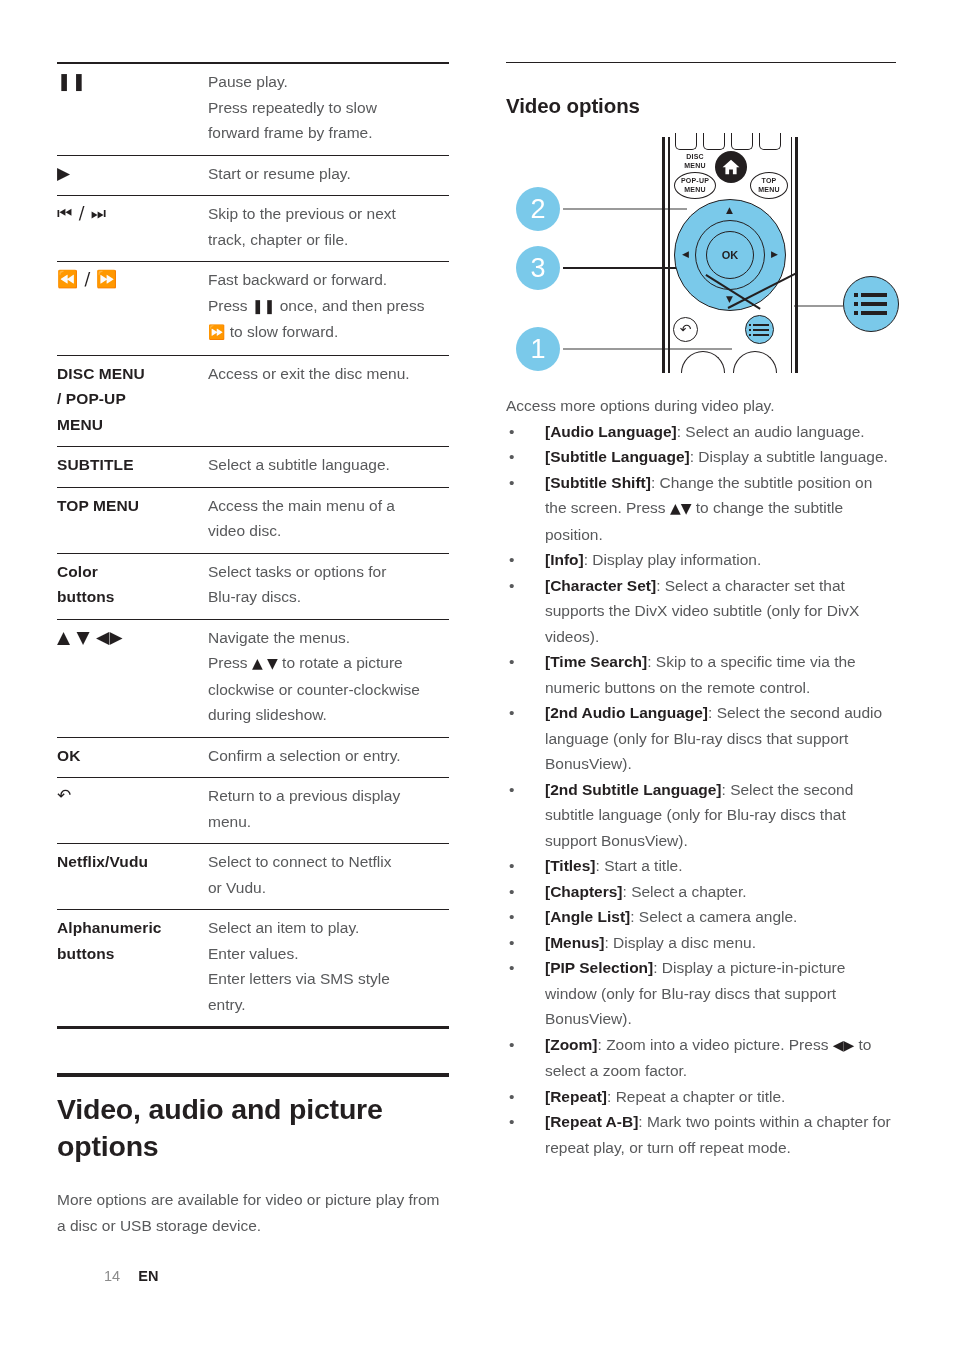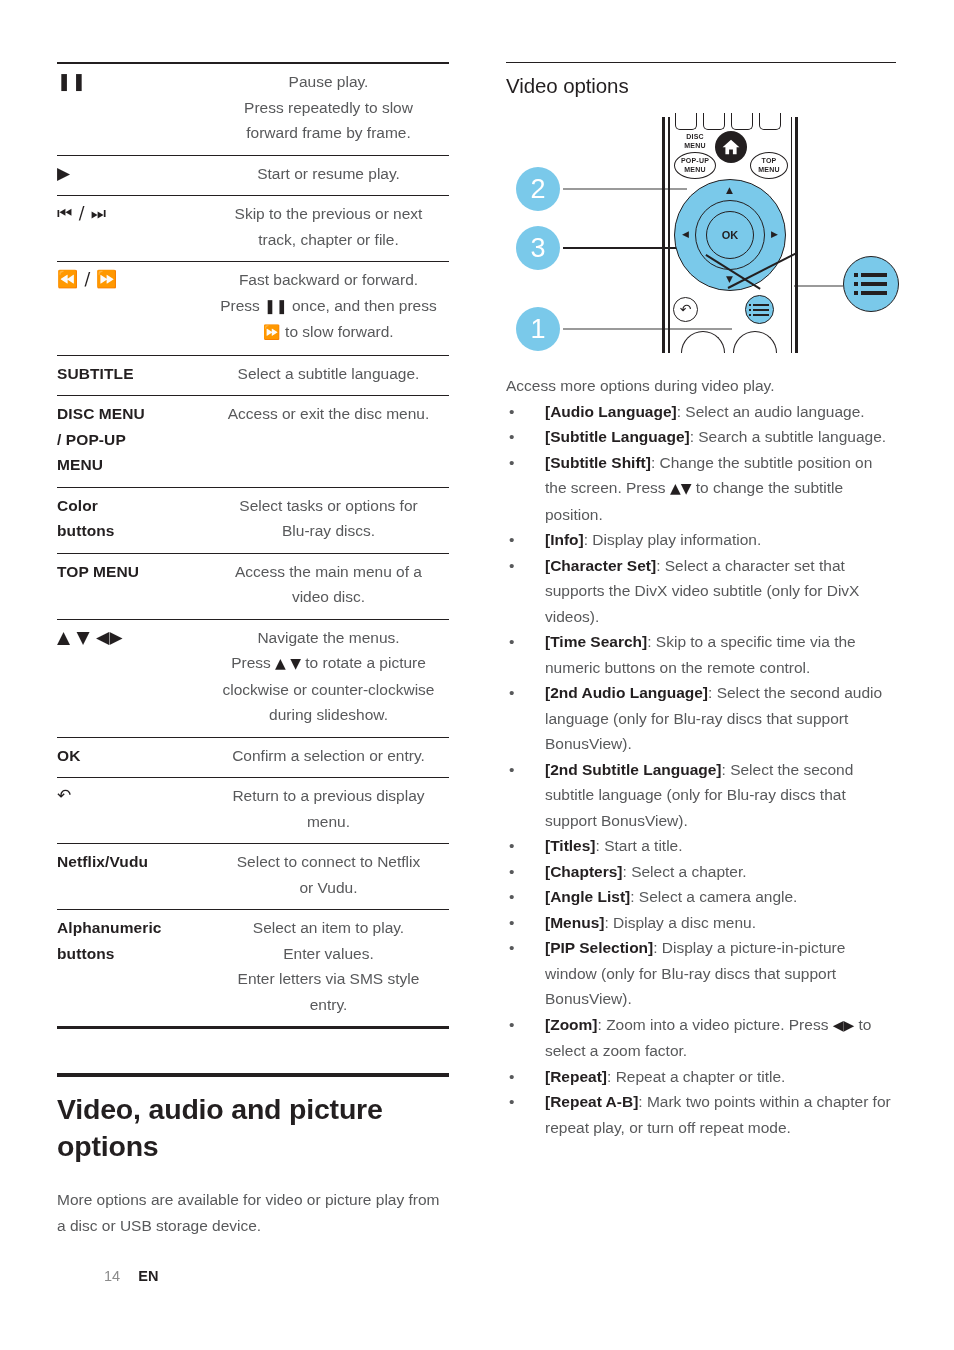--- a/index.html
+++ b/index.html
@@ -67,21 +67,20 @@
     padding-right: 6px;
     letter-spacing: 0.1px;
   }
   table.keytable td.k.sym {
     font-weight: 400;
     color: #231f20;
     font-size: 16px;
   }
   table.keytable td.d {
     padding-left: 2px;
-    text-align: center;
   }
   .sym-glyph {
     font-family: "DejaVu Sans", sans-serif;
     font-size: 15px;
     letter-spacing: 0.5px;
     color: #231f20;
   }
   .sym-glyph.big { font-size: 17px; }
   .inline-sym {
     font-family: "DejaVu Sans", sans-serif;
@@ -132,23 +131,23 @@
     margin: 22px 0 0 0;
   }
 
   
   .sec-rule-thin {
     border-top: 1.6px solid #231f20;
   }
   h2.sub-title {
     font-size: 20.5px;
     line-height: 27px;
-    font-weight: 400;
-    color: #231f20;
-    margin: 9px 0 0 0;
+    font-weight: 700;
+    color: #231f20;
+    margin: 29px 0 0 0;
     letter-spacing: -0.1px;
   }
 
   
   .figure {
     position: relative;
     width: 390px;
     height: 250px;
     margin-top: 10px;
   }
@@ -524,34 +523,34 @@
           </tr>
           <tr class="row">
             <td class="k sym"><span class="sym-glyph big">⏮ / ⏭</span></td>
             <td class="d">Skip to the previous or next<br>track, chapter or file.</td>
           </tr>
           <tr class="row">
             <td class="k sym"><span class="sym-glyph big">⏪ / ⏩</span></td>
             <td class="d">Fast backward or forward.<br>Press <span class="inline-sym">❚❚</span> once, and then press<br><span class="inline-sym">⏩</span> to slow forward.</td>
           </tr>
           <tr class="row">
+            <td class="k">DISC MENU<br>/ POP-UP<br>MENU</td>
+            <td class="d">Access or exit the disc menu.</td>
+          </tr>
+          <tr class="row">
             <td class="k">SUBTITLE</td>
             <td class="d">Select a subtitle language.</td>
           </tr>
           <tr class="row">
-            <td class="k">DISC MENU<br>/ POP-UP<br>MENU</td>
-            <td class="d">Access or exit the disc menu.</td>
+            <td class="k">TOP MENU</td>
+            <td class="d">Access the main menu of a<br>video disc.</td>
           </tr>
           <tr class="row">
             <td class="k">Color<br>buttons</td>
             <td class="d">Select tasks or options for<br>Blu-ray discs.</td>
-          </tr>
-          <tr class="row">
-            <td class="k">TOP MENU</td>
-            <td class="d">Access the main menu of a<br>video disc.</td>
           </tr>
           <tr class="row">
             <td class="k sym"><span class="sym-glyph big">▲ ▼ ◀▶</span></td>
             <td class="d">Navigate the menus.<br>Press <span class="inline-sym">▲</span> <span class="inline-sym">▼</span> to rotate a picture<br>clockwise or counter-clockwise<br>during slideshow.</td>
           </tr>
           <tr class="row">
             <td class="k">OK</td>
             <td class="d">Confirm a selection or entry.</td>
           </tr>
           <tr class="row">
@@ -650,21 +649,21 @@
             <i></i>
             <i></i>
           </div>
       </div>
     </div>
 
     <p class="intro-line">Access more options during video play.</p>
 
     <ul class="opts" id="bullet-list">
         <li><span class="dot">•</span><b>[Audio Language]</b><span>: Select an audio language.</span></li>
-        <li><span class="dot">•</span><b>[Subtitle Language]</b><span>: Search a subtitle language.</span></li>
+        <li><span class="dot">•</span><b>[Subtitle Language]</b><span>: Display a subtitle language.</span></li>
         <li><span class="dot">•</span><b>[Subtitle Shift]</b><span>: Change the subtitle position on the screen. Press <span class="inline-sym">▲▼</span> to change the subtitle position.</span></li>
         <li><span class="dot">•</span><b>[Info]</b><span>: Display play information.</span></li>
         <li><span class="dot">•</span><b>[Character Set]</b><span>: Select a character set that supports the DivX video subtitle (only for DivX videos).</span></li>
         <li><span class="dot">•</span><b>[Time Search]</b><span>: Skip to a specific time via the numeric buttons on the remote control.</span></li>
         <li><span class="dot">•</span><b>[2nd Audio Language]</b><span>: Select the second audio language (only for Blu-ray discs that support BonusView).</span></li>
         <li><span class="dot">•</span><b>[2nd Subtitle Language]</b><span>: Select the second subtitle language (only for Blu-ray discs that support BonusView).</span></li>
         <li><span class="dot">•</span><b>[Titles]</b><span>: Start a title.</span></li>
         <li><span class="dot">•</span><b>[Chapters]</b><span>: Select a chapter.</span></li>
         <li><span class="dot">•</span><b>[Angle List]</b><span>: Select a camera angle.</span></li>
         <li><span class="dot">•</span><b>[Menus]</b><span>: Display a disc menu.</span></li>

